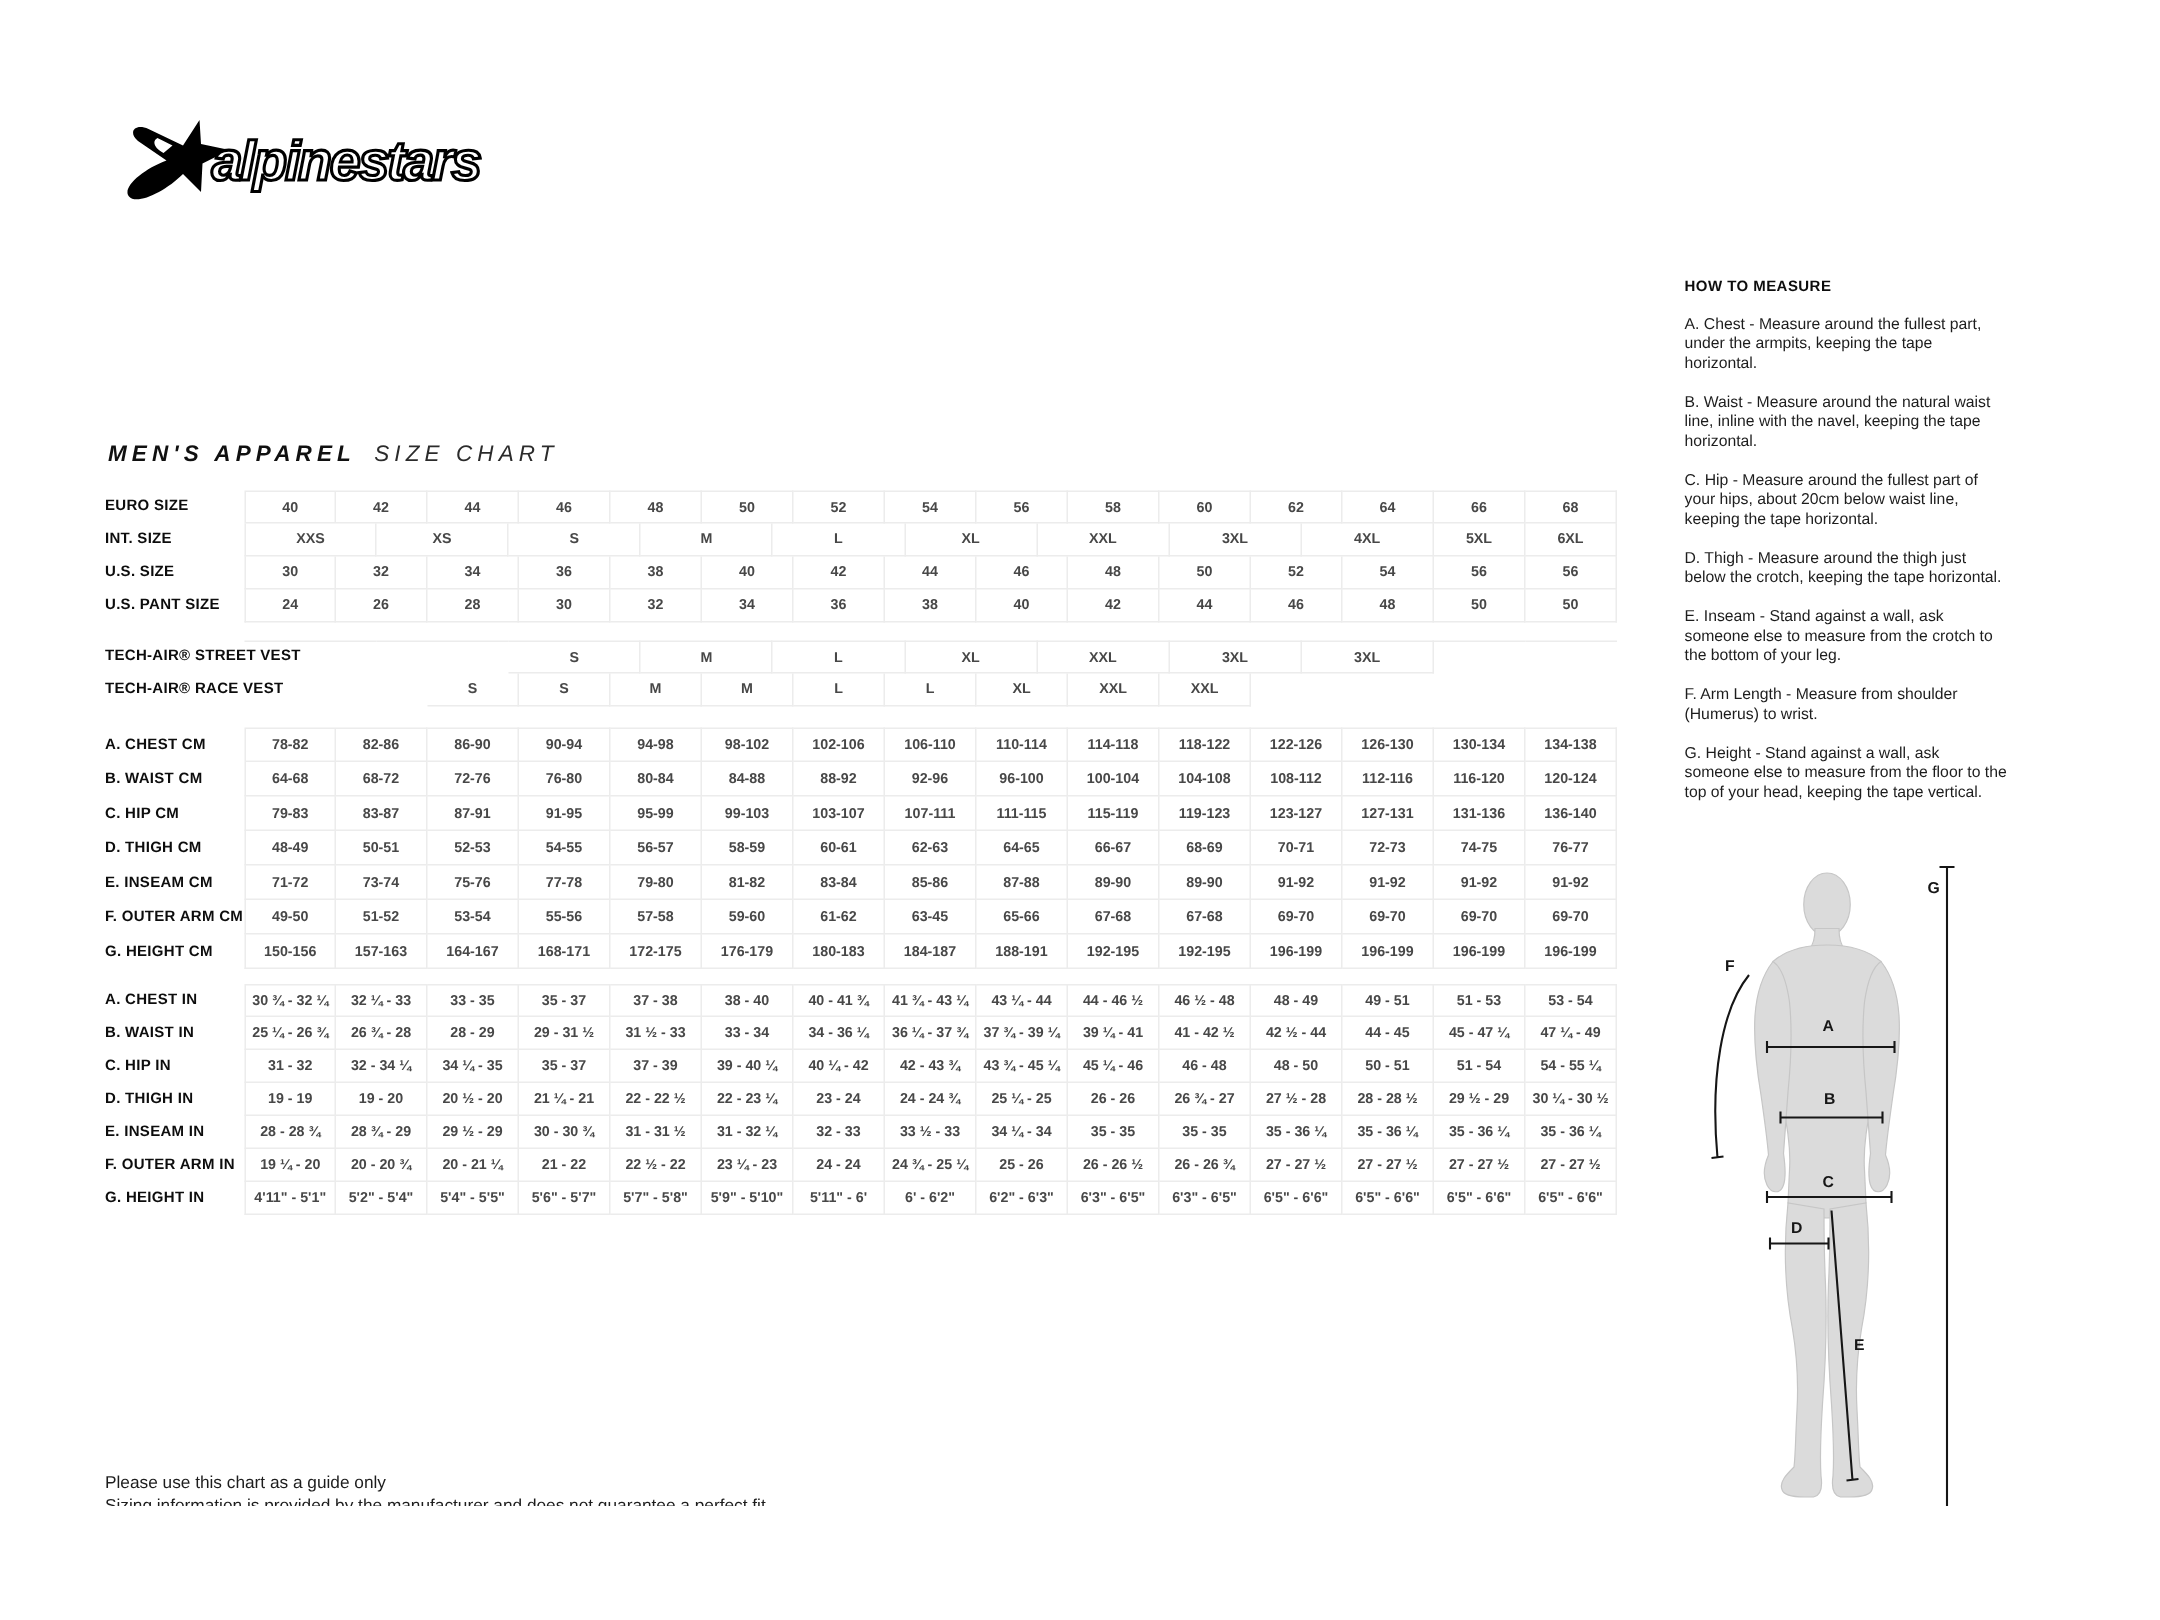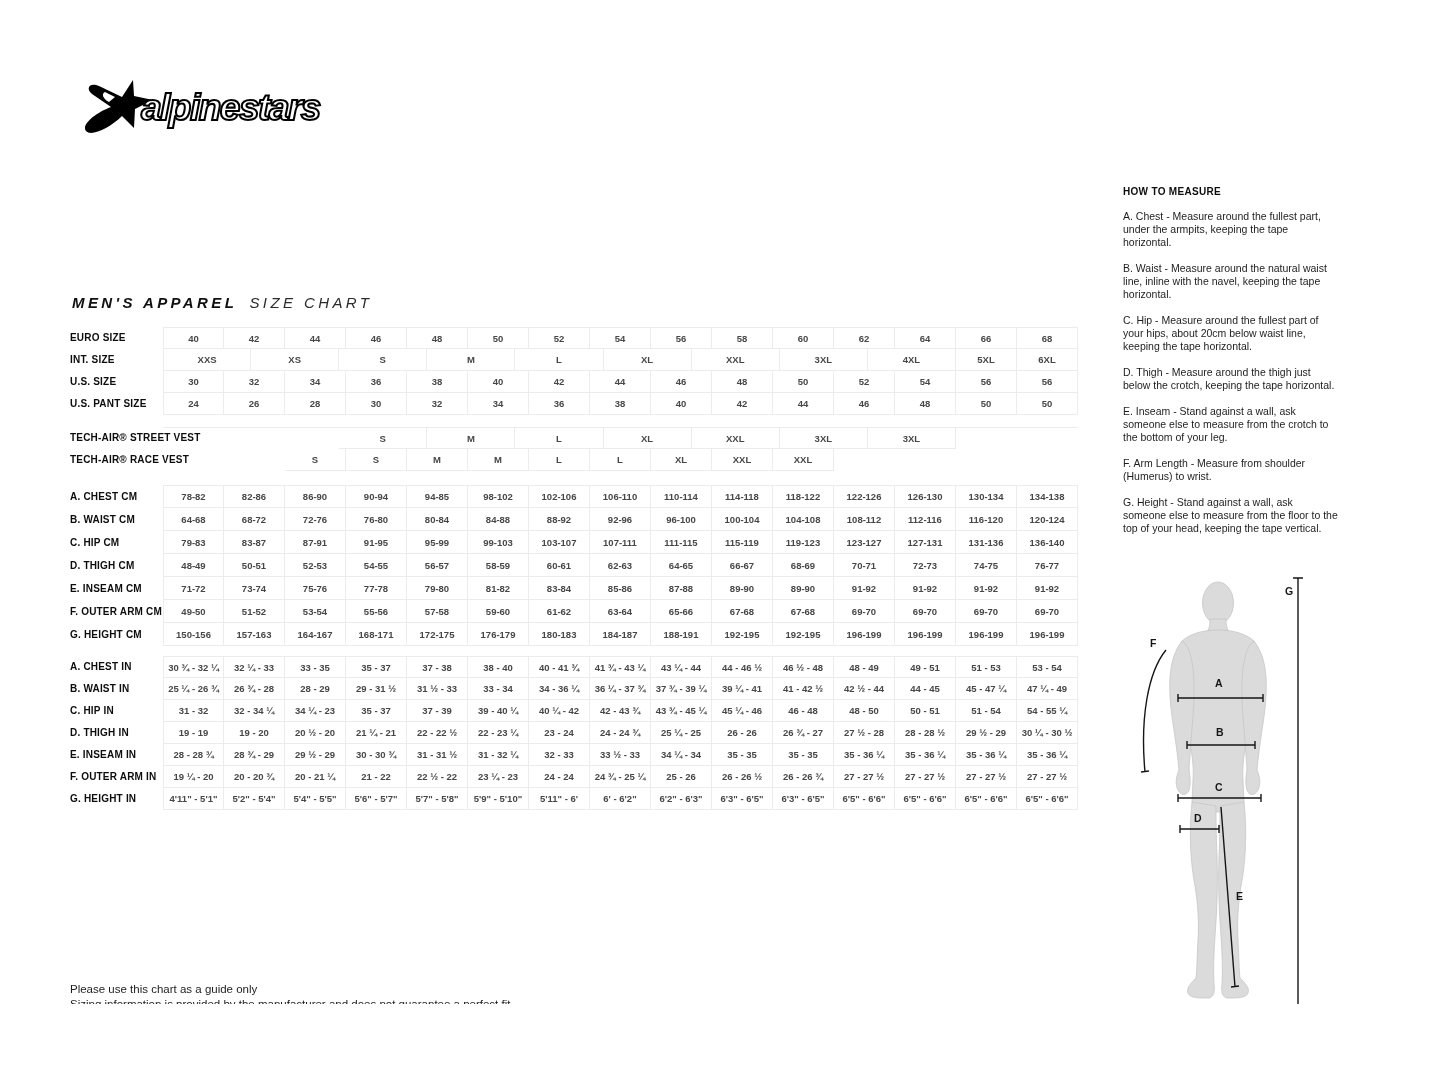--- a/index.html
+++ b/index.html
@@ -182,21 +182,21 @@
         <div class="tcell empty"></div>
         <div class="tcell empty"></div>
         <div class="tcell empty"></div>
       </div>
       <div class="trow g-cm gap-cm">
         <div class="tlabel">A. CHEST CM</div>
         <div class="tcell">78-82</div>
         <div class="tcell">82-86</div>
         <div class="tcell">86-90</div>
         <div class="tcell">90-94</div>
-        <div class="tcell">94-85</div>
+        <div class="tcell">94-98</div>
         <div class="tcell">98-102</div>
         <div class="tcell">102-106</div>
         <div class="tcell">106-110</div>
         <div class="tcell">110-114</div>
         <div class="tcell">114-118</div>
         <div class="tcell">118-122</div>
         <div class="tcell">122-126</div>
         <div class="tcell">126-130</div>
         <div class="tcell">130-134</div>
         <div class="tcell">134-138</div>
@@ -275,21 +275,21 @@
       </div>
       <div class="trow g-cm">
         <div class="tlabel">F. OUTER ARM CM</div>
         <div class="tcell">49-50</div>
         <div class="tcell">51-52</div>
         <div class="tcell">53-54</div>
         <div class="tcell">55-56</div>
         <div class="tcell">57-58</div>
         <div class="tcell">59-60</div>
         <div class="tcell">61-62</div>
-        <div class="tcell">63-64</div>
+        <div class="tcell">63-45</div>
         <div class="tcell">65-66</div>
         <div class="tcell">67-68</div>
         <div class="tcell">67-68</div>
         <div class="tcell">69-70</div>
         <div class="tcell">69-70</div>
         <div class="tcell">69-70</div>
         <div class="tcell">69-70</div>
       </div>
       <div class="trow g-cm">
         <div class="tlabel">G. HEIGHT CM</div>
@@ -342,21 +342,21 @@
         <div class="tcell">41 - 42 ½</div>
         <div class="tcell">42 ½ - 44</div>
         <div class="tcell">44 - 45</div>
         <div class="tcell">45 - 47 ¼</div>
         <div class="tcell">47 ¼ - 49</div>
       </div>
       <div class="trow g-in">
         <div class="tlabel">C. HIP IN</div>
         <div class="tcell">31 - 32</div>
         <div class="tcell">32 - 34 ¼</div>
-        <div class="tcell">34 ¼ - 23</div>
+        <div class="tcell">34 ¼ - 35</div>
         <div class="tcell">35 - 37</div>
         <div class="tcell">37 - 39</div>
         <div class="tcell">39 - 40 ¼</div>
         <div class="tcell">40 ¼ - 42</div>
         <div class="tcell">42 - 43 ¾</div>
         <div class="tcell">43 ¾ - 45 ¼</div>
         <div class="tcell">45 ¼ - 46</div>
         <div class="tcell">46 - 48</div>
         <div class="tcell">48 - 50</div>
         <div class="tcell">50 - 51</div>

